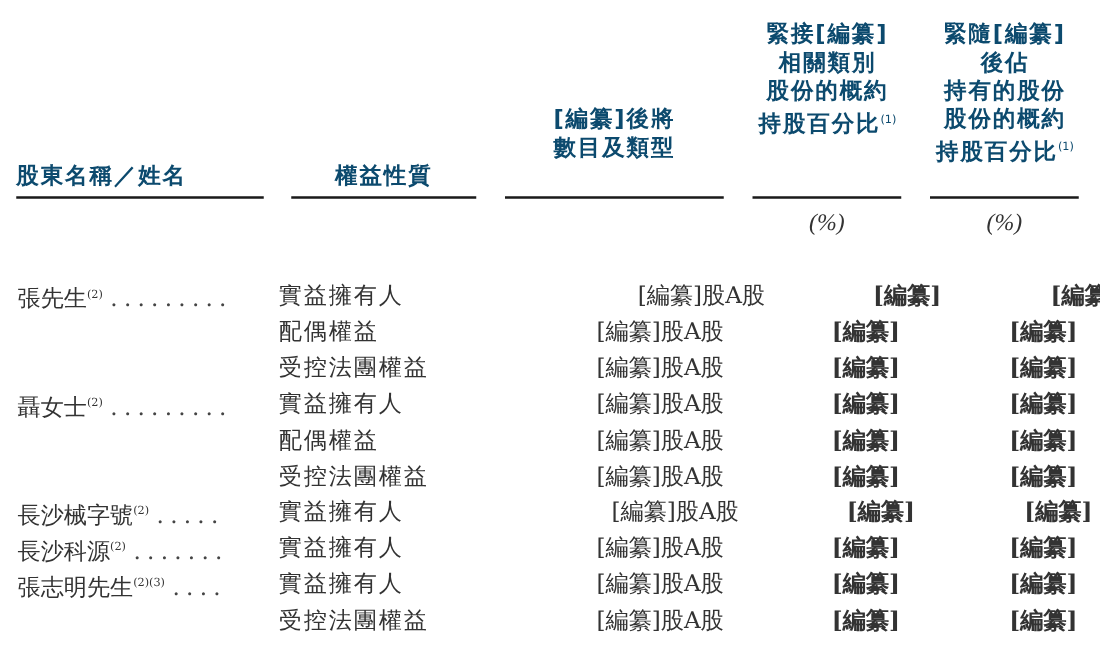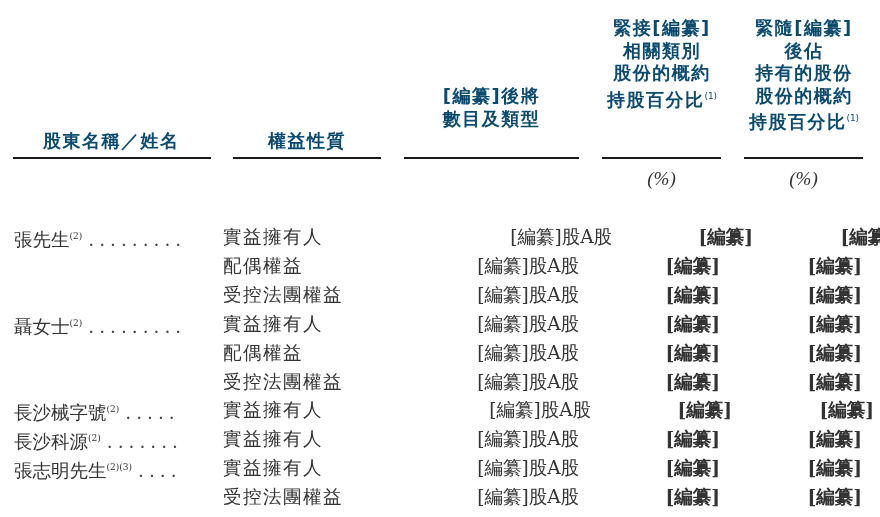--- a/index.html
+++ b/index.html
@@ -18,21 +18,21 @@
   .name { left: 14px; }
   .name .dots { letter-spacing: 5px; margin-left: 6px; color: #444; }
   .nature { left: 223px; letter-spacing: 1.5px; }
   .shares { right: 301px; text-align: right; margin-left: 27px; }
   .pct1 { right: 160px; text-align: right; font-weight: bold; }
   .pct2 { right: 18px; text-align: right; font-weight: bold; }
 </style>
 </head>
 <body>
 
-<div class="hdr" style="left:13px; width:198px; top:130px; text-align:left;margin-left:30px;">
+<div class="hdr" style="left:13px; width:198px; top:130px; text-align:left;">
   <span class="ln">股東名稱／姓名</span>
 </div>
 <div class="uline" style="left:13px; width:198px;"></div>
 
 <div class="hdr" style="left:233px; width:148px; top:130px;">
   <span class="ln">權益性質</span>
 </div>
 <div class="uline" style="left:233px; width:148px;"></div>
 
 <div class="hdr" style="left:404px; width:175px; top:85px;">

